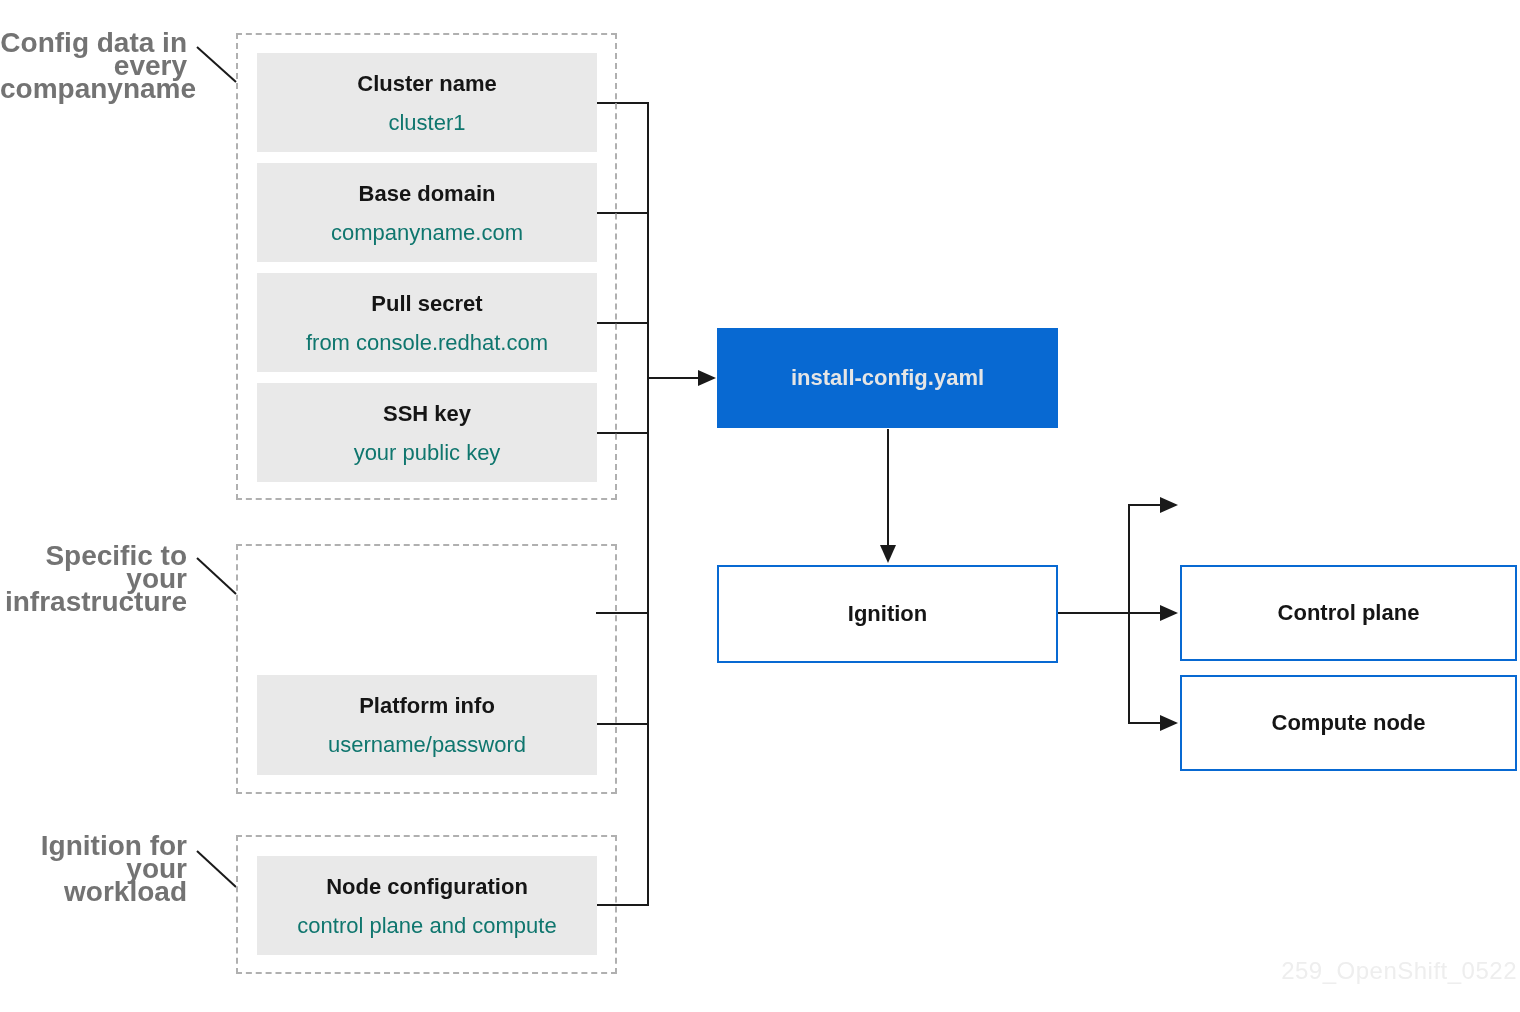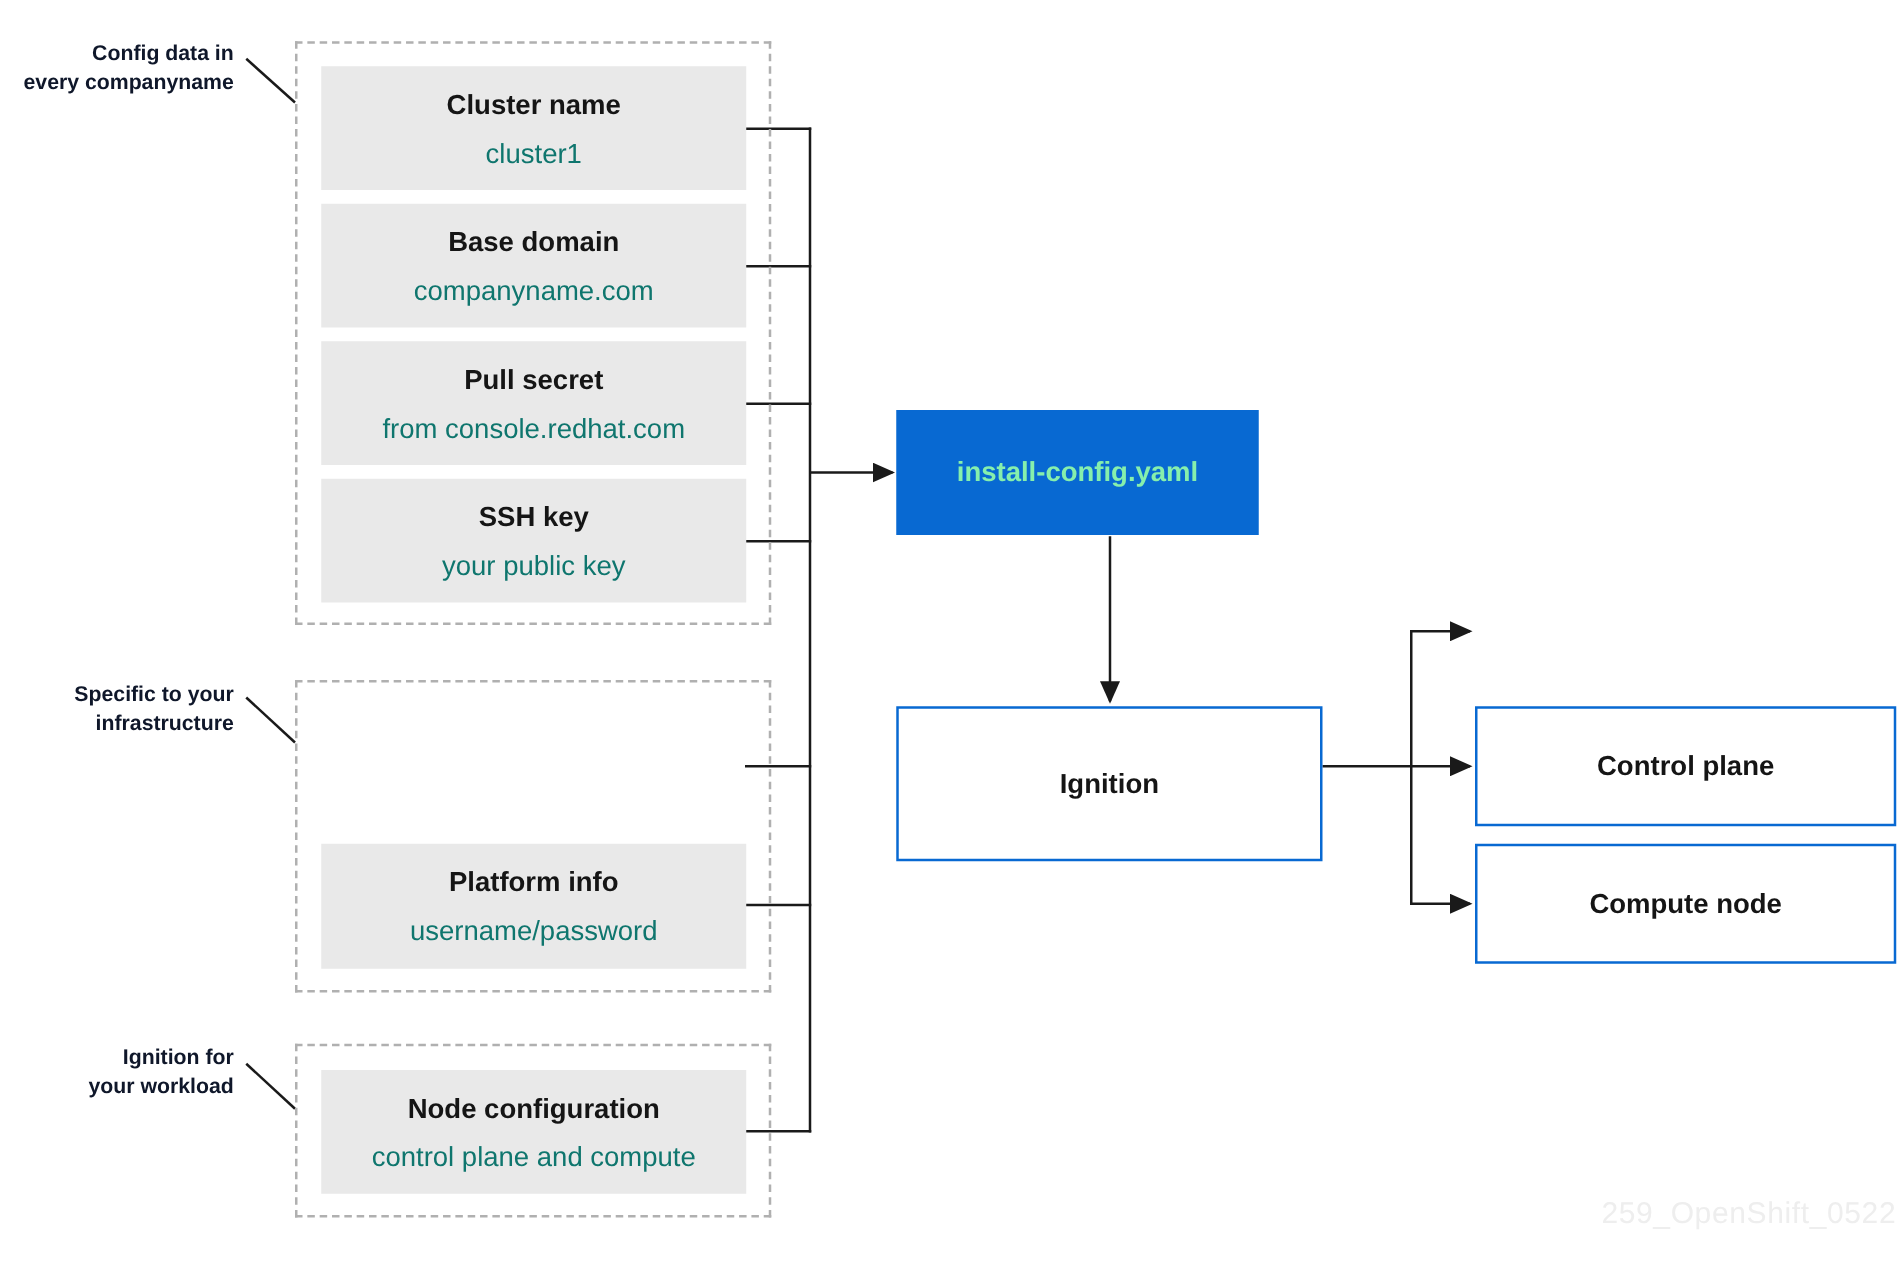--- a/index.html
+++ b/index.html
@@ -57,46 +57,46 @@
     display: flex;
     align-items: center;
     justify-content: center;
     text-align: center;
     font-size: 22px;
     font-weight: 700;
     color: #151515;
   }
   #node-install-config {
     left: 717px; top: 328px;
-    width: 290px; height: 100px;
+    width: 341px; height: 100px;
     background: #0869d2;
-    color: #86efac;
+    color: #e5e5e5;
     font-weight: 700;
   }
   #node-ignition {
     left: 717px; top: 565px;
-    width: 341px; height: 124px;
+    width: 341px; height: 98px;
     background: #ffffff;
     border: 2px solid #0869d2;
   }
   .target-box {
     left: 1180px;
     width: 337px;
     height: 96px;
     background: #ffffff;
     border: 2px solid #0869d2;
   }
   .annotation {
     position: absolute;
     left: 0;
     width: 187px;
     text-align: right;
-    font-size: 17px;
-    font-weight: 700;
-    color: #0f172a;
+    font-size: 28px;
+    font-weight: 700;
+    color: #737373;
     line-height: 23px;
   }
   #watermark {
     position: absolute;
     top: 957px;
     left: 1100px;
     width: 417px;
     text-align: right;
     font-size: 24px;
     font-weight: 400;

